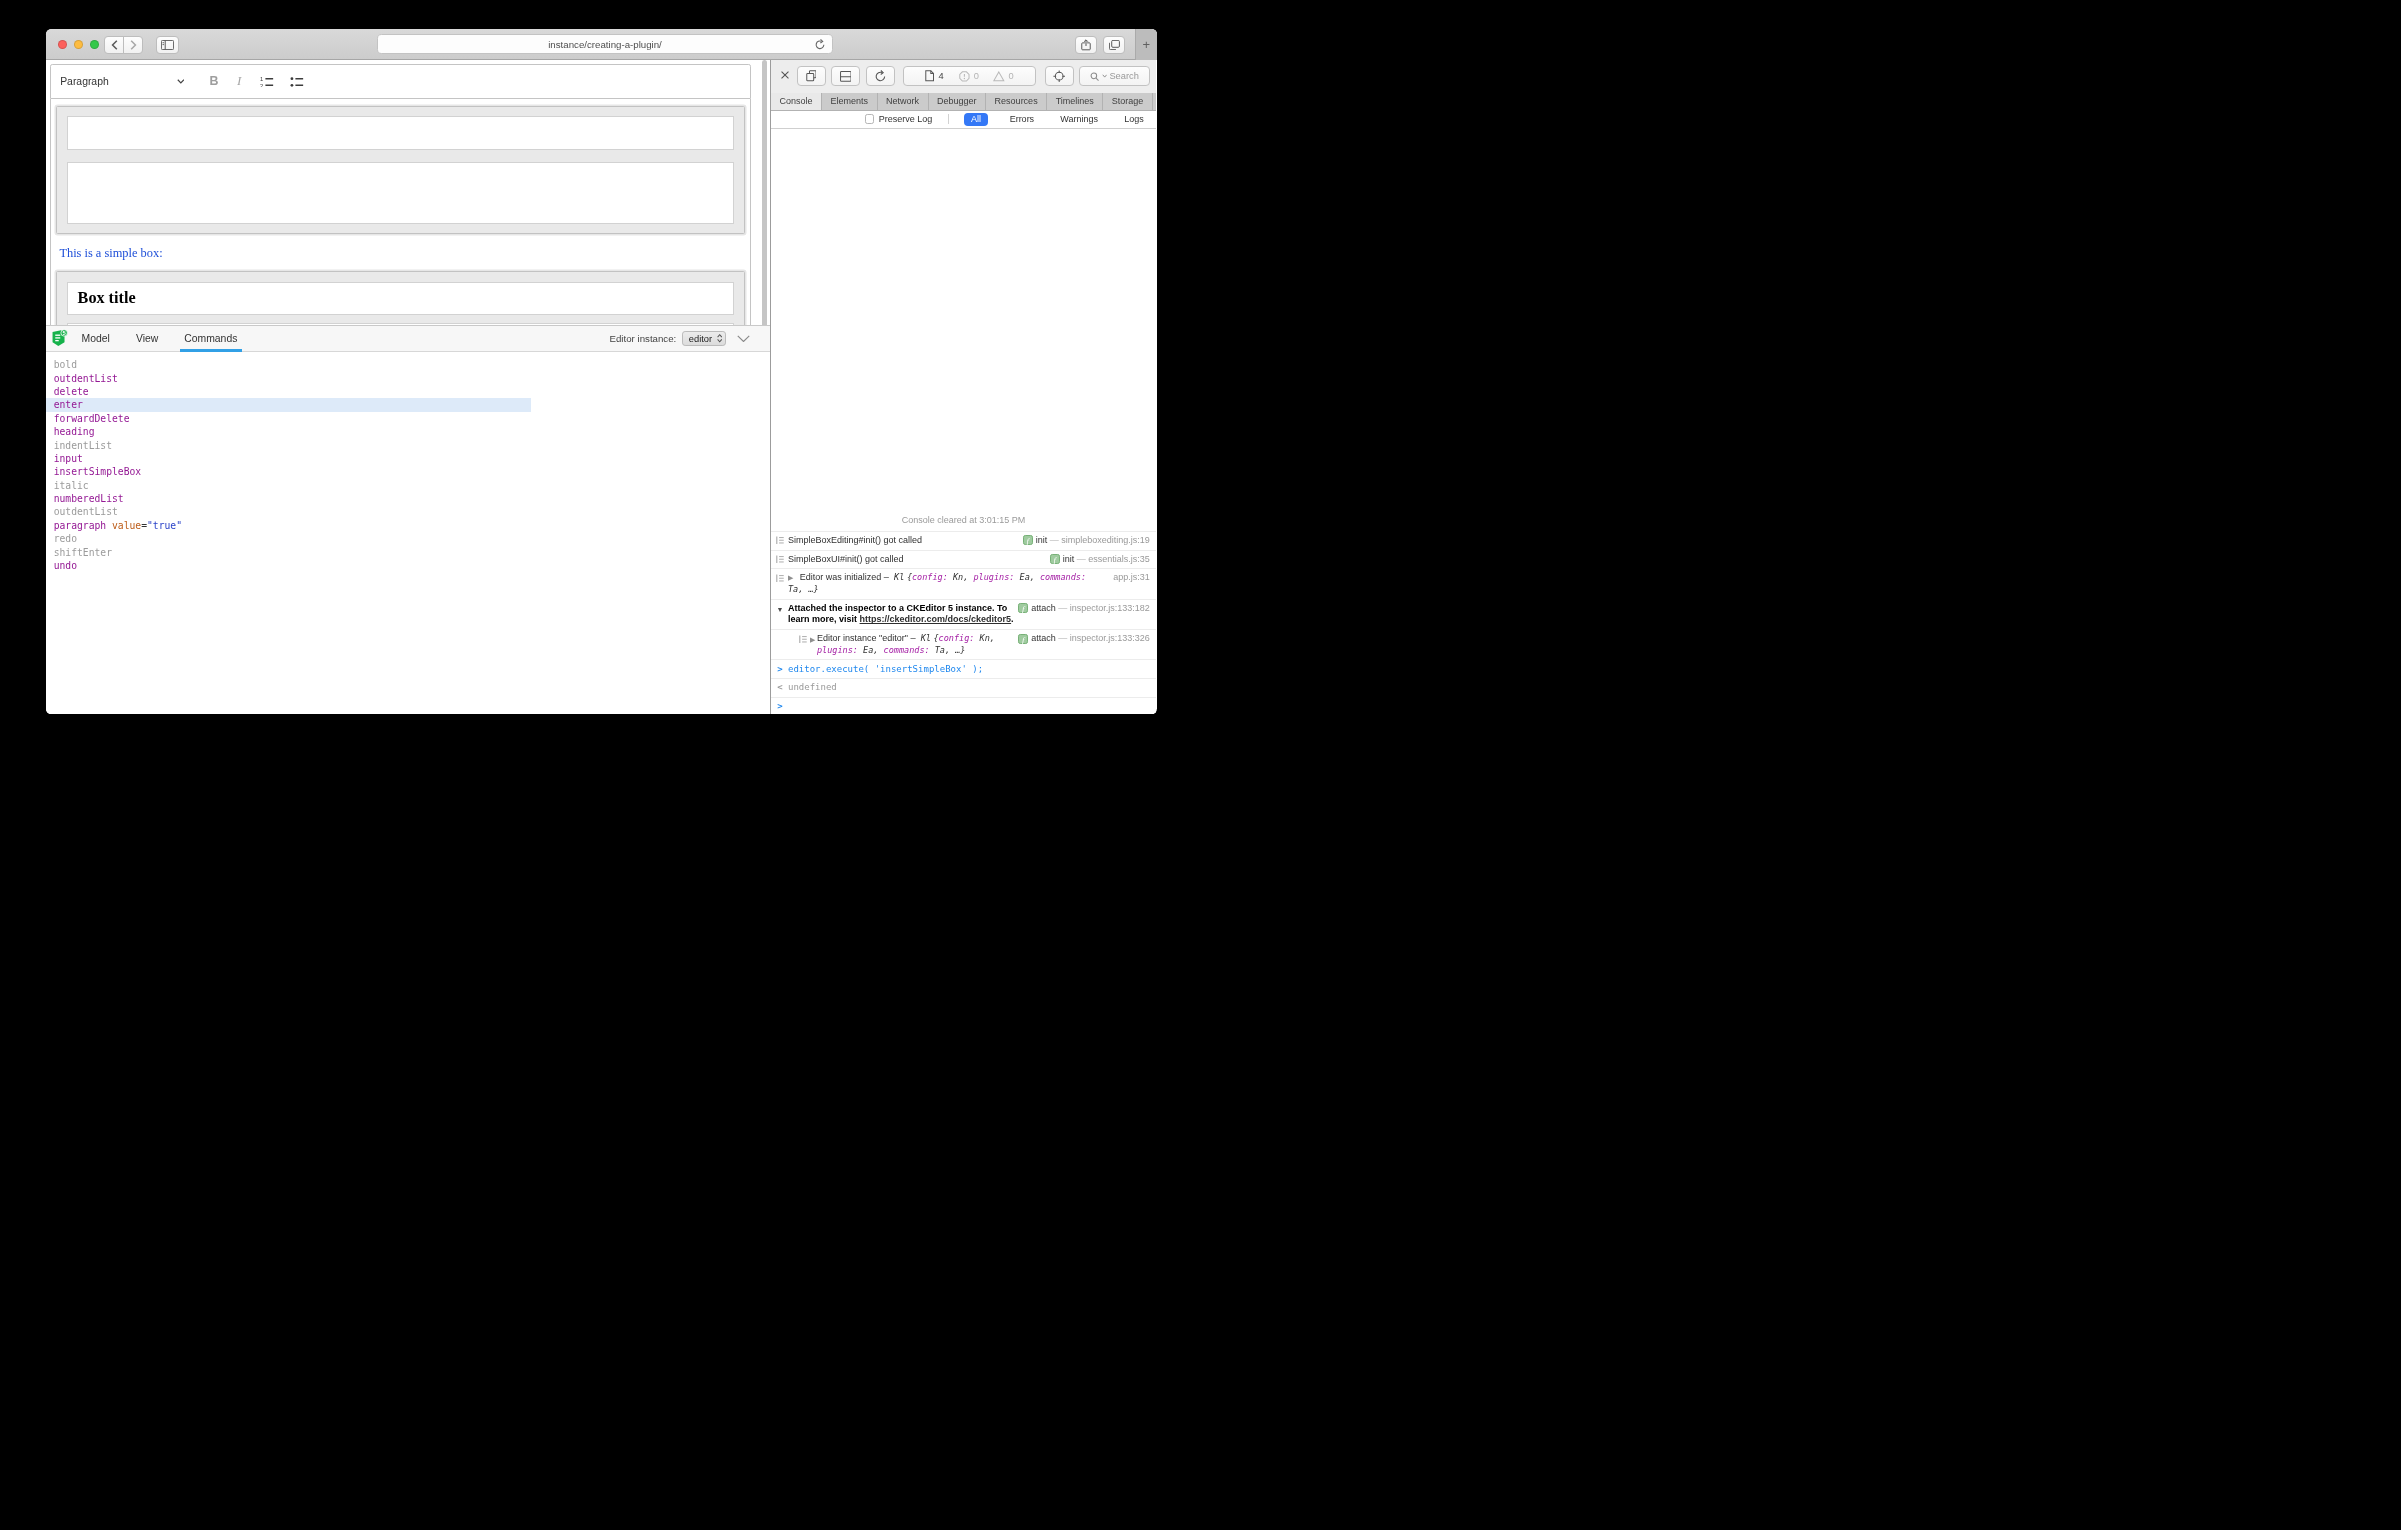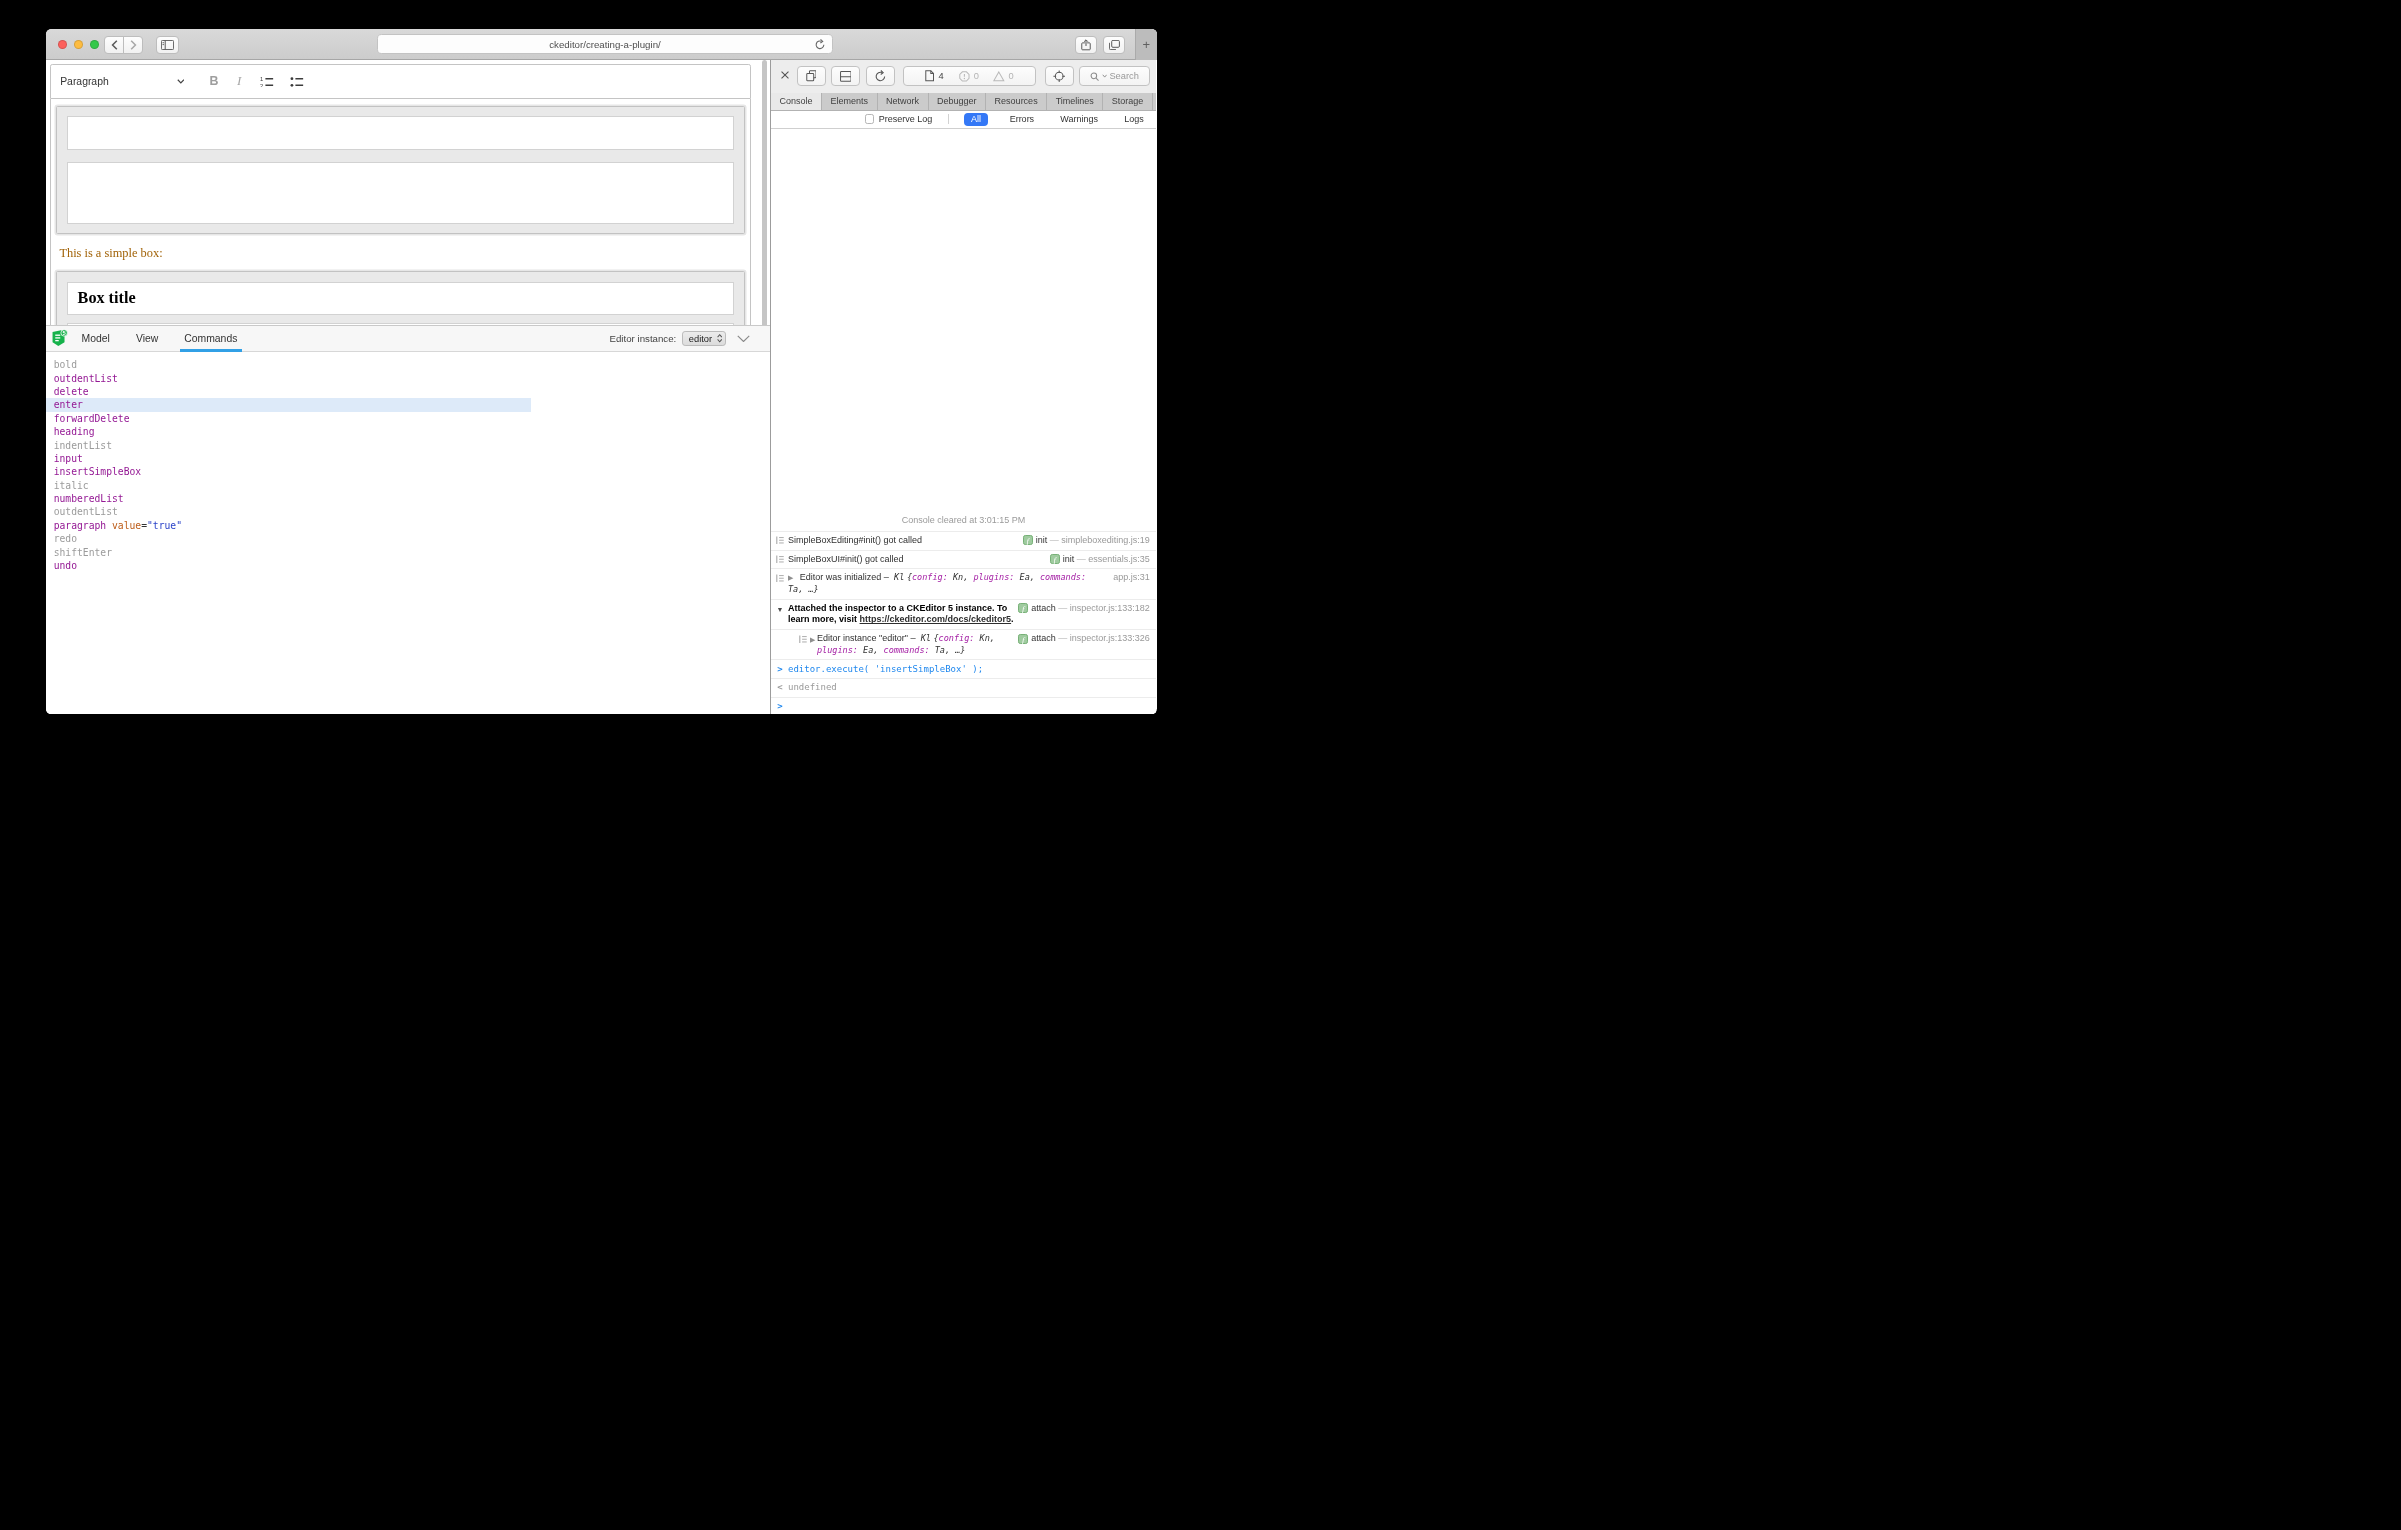--- a/index.html
+++ b/index.html
@@ -39,21 +39,21 @@
   .ed-toolbar{height:35px;background:#fff;border:0.8px solid #c4c4c4;border-radius:2.3px 2.3px 0 0;display:flex;align-items:center;padding:0 9.3px;}
   .ed-para{font-size:10.4px;color:#333;}
   .ed-chevron{margin-left:68px;color:#444;}
   .ed-b{margin-left:25px;font-size:12.4px;font-weight:bold;color:#9e9e9e;}
   .ed-i{margin-left:18.6px;font-size:13px;font-style:italic;font-family:"Liberation Serif",serif;color:#a6a6a6;}
   .ed-ol{margin-left:18.6px;color:#3c3c3c;} .ed-ul{margin-left:15.5px;color:#3c3c3c;}
   .ed-content{border:0.8px solid #c4c4c4;border-top:none;padding:7px 5.4px;background:#fff;height:464px;}
   .widget{background:#e9e9e9;border:1.5px solid #c2c2c2;border-radius:1.5px;box-shadow:0 0 0 1.5px #e6e6e6;padding:9.3px;}
   .wbox{background:#fff;border:0.8px solid #d2d2d2;}
   .w1-title{height:34px;} .w1-desc{height:62px;margin-top:11.6px;}
-  .simple-para{font-family:"Liberation Serif",serif;font-size:12.4px;color:#a16207;margin:11.6px 3.1px 10.8px 3.1px;}
+  .simple-para{font-family:"Liberation Serif",serif;font-size:12.4px;color:#1d4ed8;margin:11.6px 3.1px 10.8px 3.1px;}
   .w2-title{height:33px;display:flex;align-items:center;padding-left:10px;}
   .w2-title span{font-family:"Liberation Serif",serif;font-size:16.2px;font-weight:bold;color:#000;}
   .w2-desc{height:31px;margin-top:8.5px;}
   .page-scrollbar{position:absolute;right:3.1px;top:0;bottom:0;width:5.4px;background:#c5c5c5;border-radius:3.1px;}
 
   
   .ck-inspector{position:absolute;left:0;right:0;bottom:0;top:265px;background:#fff;border-top:0.8px solid #c9c9c9;display:flex;flex-direction:column;}
   .ck-header{height:26px;background:#f7f7f7;border-bottom:0.8px solid #d7d7d7;display:flex;align-items:center;padding:0 20px 0 4.6px;}
   .ck-logo{width:17px;height:18.6px;margin-right:14px;}
   .ck-tab{position:relative;font-size:10.4px;color:#333;margin-right:26px;height:26px;display:flex;align-items:center;cursor:default;}
@@ -142,21 +142,21 @@
     <div class="tb-btn btn-sidebar">
       <svg width="13" height="10" viewBox="0 0 17 13">
           <rect x="0.5" y="0.5" width="16" height="12" rx="1.5" fill="none" stroke="currentColor" stroke-width="1.3"></rect>
           <line x1="5.5" y1="0.5" x2="5.5" y2="12.5" stroke="currentColor" stroke-width="1.3"></line>
           <line x1="2" y1="3.5" x2="4" y2="3.5" stroke="currentColor" stroke-width="1.2"></line>
           <line x1="2" y1="6" x2="4" y2="6" stroke="currentColor" stroke-width="1.2"></line>
         </svg>
     </div>
 
     <div class="urlfield">
-      <span class="url">ckeditor/creating-a-plugin/</span>
+      <span class="url">instance/creating-a-plugin/</span>
       <span class="reload">
         <svg width="10" height="11.6" viewBox="0 0 13 15">
             <path d="M11.5 7.5 A5 5 0 1 1 8.5 2.9" fill="none" stroke="currentColor" stroke-width="1.4"></path>
             <path d="M7.2 0.5 L10 3 L7 5.2" fill="none" stroke="currentColor" stroke-width="1.4"></path>
           </svg>
       </span>
     </div>
 
     <div class="tb-btn btn-share">
       <svg width="10" height="11.6" viewBox="0 0 13 15">

